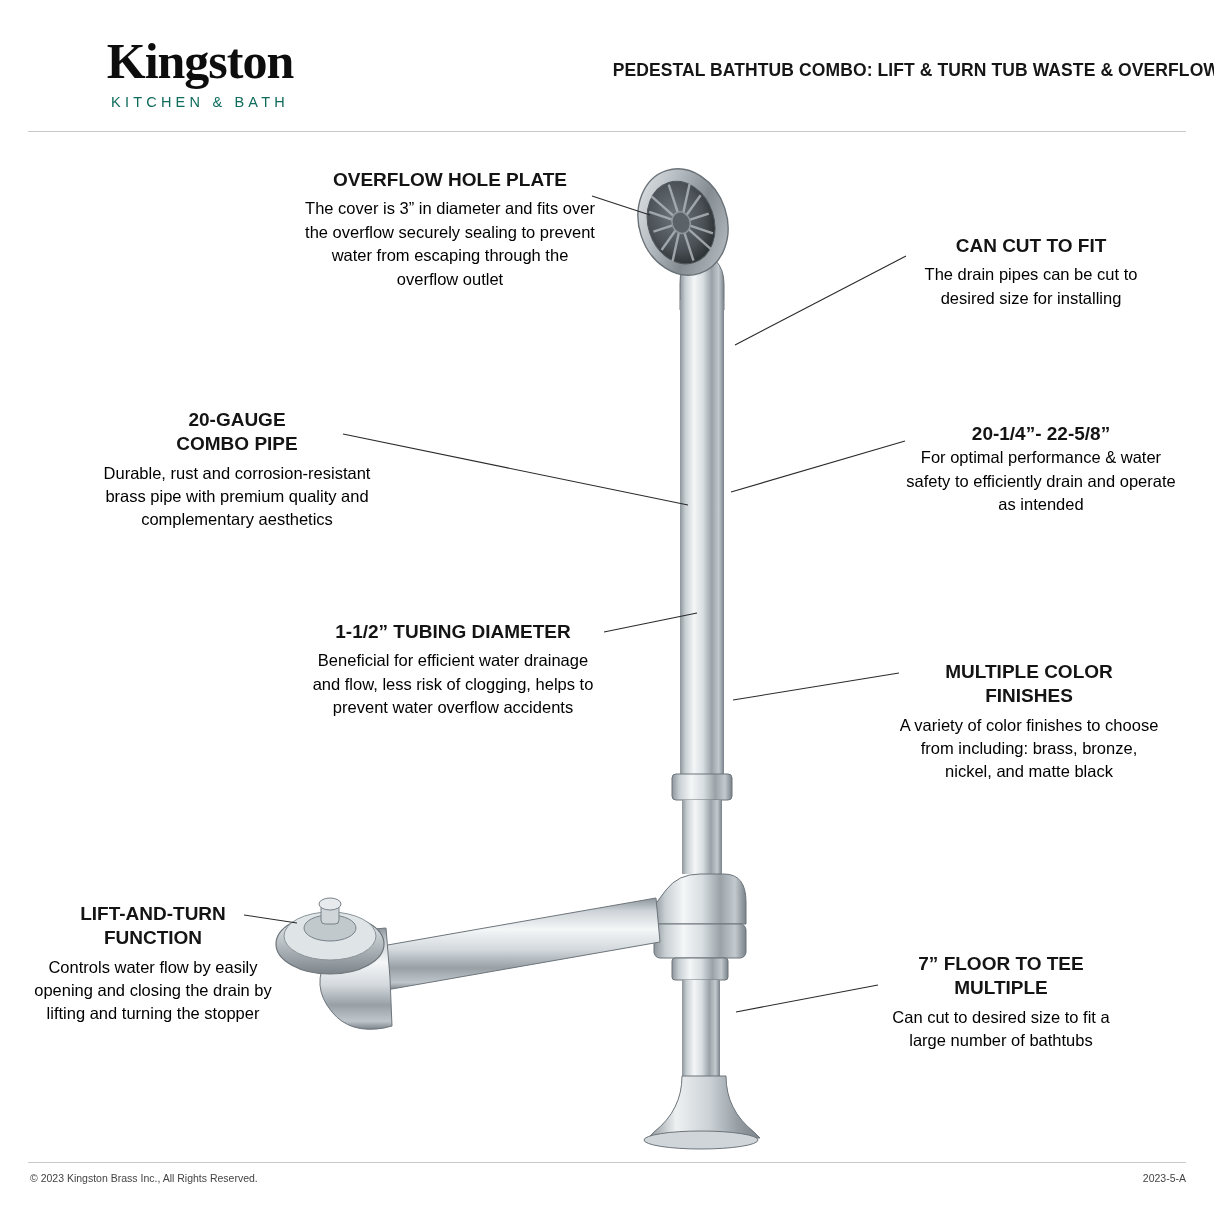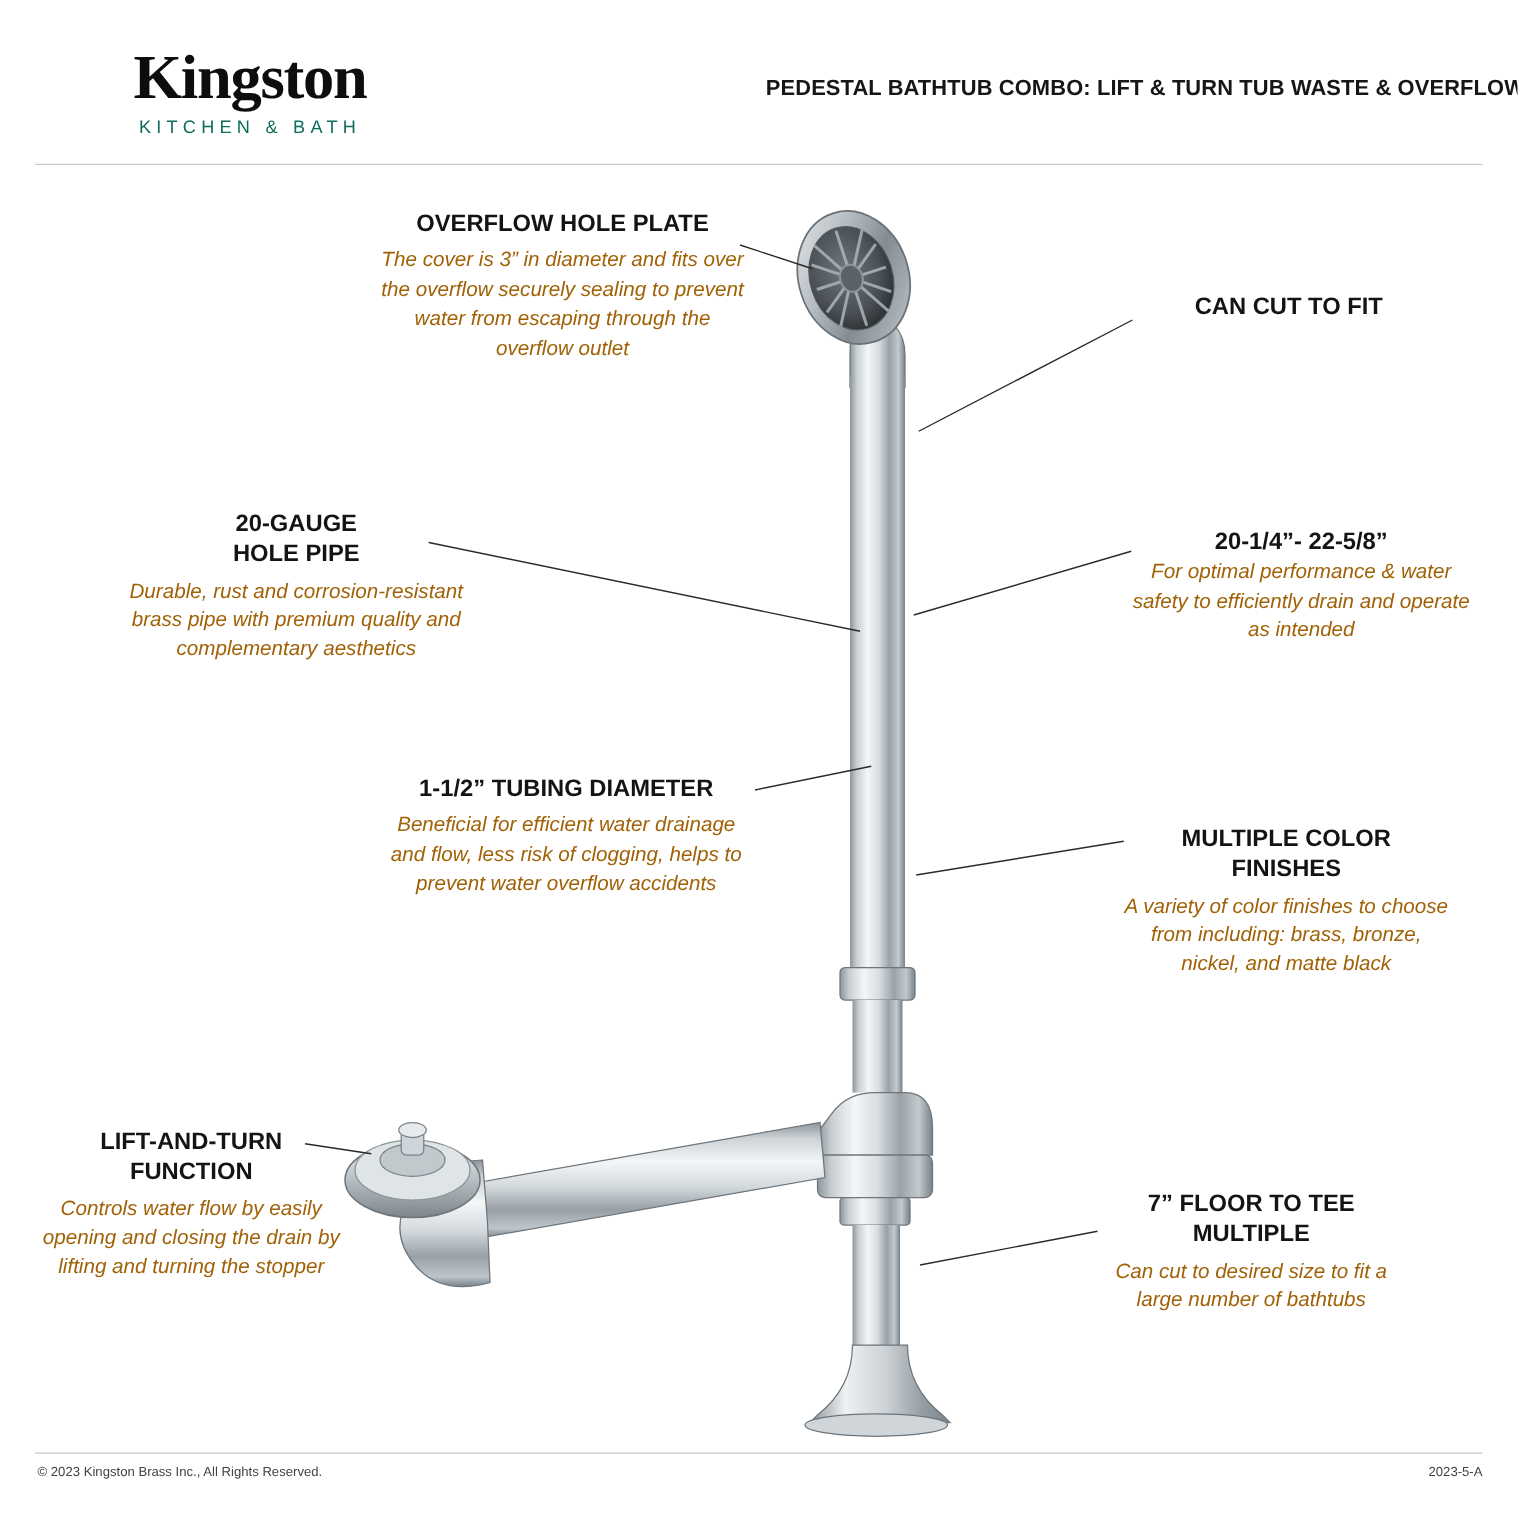--- a/index.html
+++ b/index.html
@@ -101,22 +101,21 @@
   .callout .co-title {
     font-size: 19px;
     font-weight: bold;
     line-height: 1.28;
     color: #141414;
     margin-bottom: 5px;
   }
   .callout .co-body {
     font-size: 16.5px;
     line-height: 1.42;
-    color: #a16207;
-    font-style: italic;
+    color: #000000;
   }
   .ta-center { text-align: center; }
 
   
   .leaders {
     position: absolute;
     left: 0; top: 0;
     width: 1214px;
     height: 1214px;
     pointer-events: none;
@@ -255,25 +254,26 @@
     </g>
   </svg>
 
   <div class="callout ta-center" style="left:300px; top:168px; width:300px;">
     <div class="co-title">OVERFLOW HOLE PLATE</div>
     <div class="co-body">The cover is 3” in diameter and fits over the overflow securely sealing to prevent water from escaping through the overflow outlet</div>
   </div>
 
   <div class="callout ta-center" style="left:905px; top:234px; width:252px;">
     <div class="co-title">CAN CUT TO FIT</div>
+    <div class="co-body">The drain pipes can be cut to desired size for installing</div>
   </div>
 
   <div class="callout ta-center" style="left:92px; top:408px; width:290px;">
     <div class="co-title" style="margin-bottom:0">20-GAUGE</div>
-    <div class="co-title">HOLE PIPE</div>
+    <div class="co-title">COMBO PIPE</div>
     <div class="co-body">Durable, rust and corrosion-resistant brass pipe with premium quality and complementary aesthetics</div>
   </div>
 
   <div class="callout ta-center" style="left:898px; top:422px; width:286px;">
     <div class="co-title" style="margin-bottom:0">20-1/4”- 22-5/8”</div>
     <div class="co-body">For optimal performance &amp; water safety to efficiently drain and operate as intended</div>
   </div>
 
   <div class="callout ta-center" style="left:302px; top:620px; width:302px;">
     <div class="co-title">1-1/2” TUBING DIAMETER</div>

